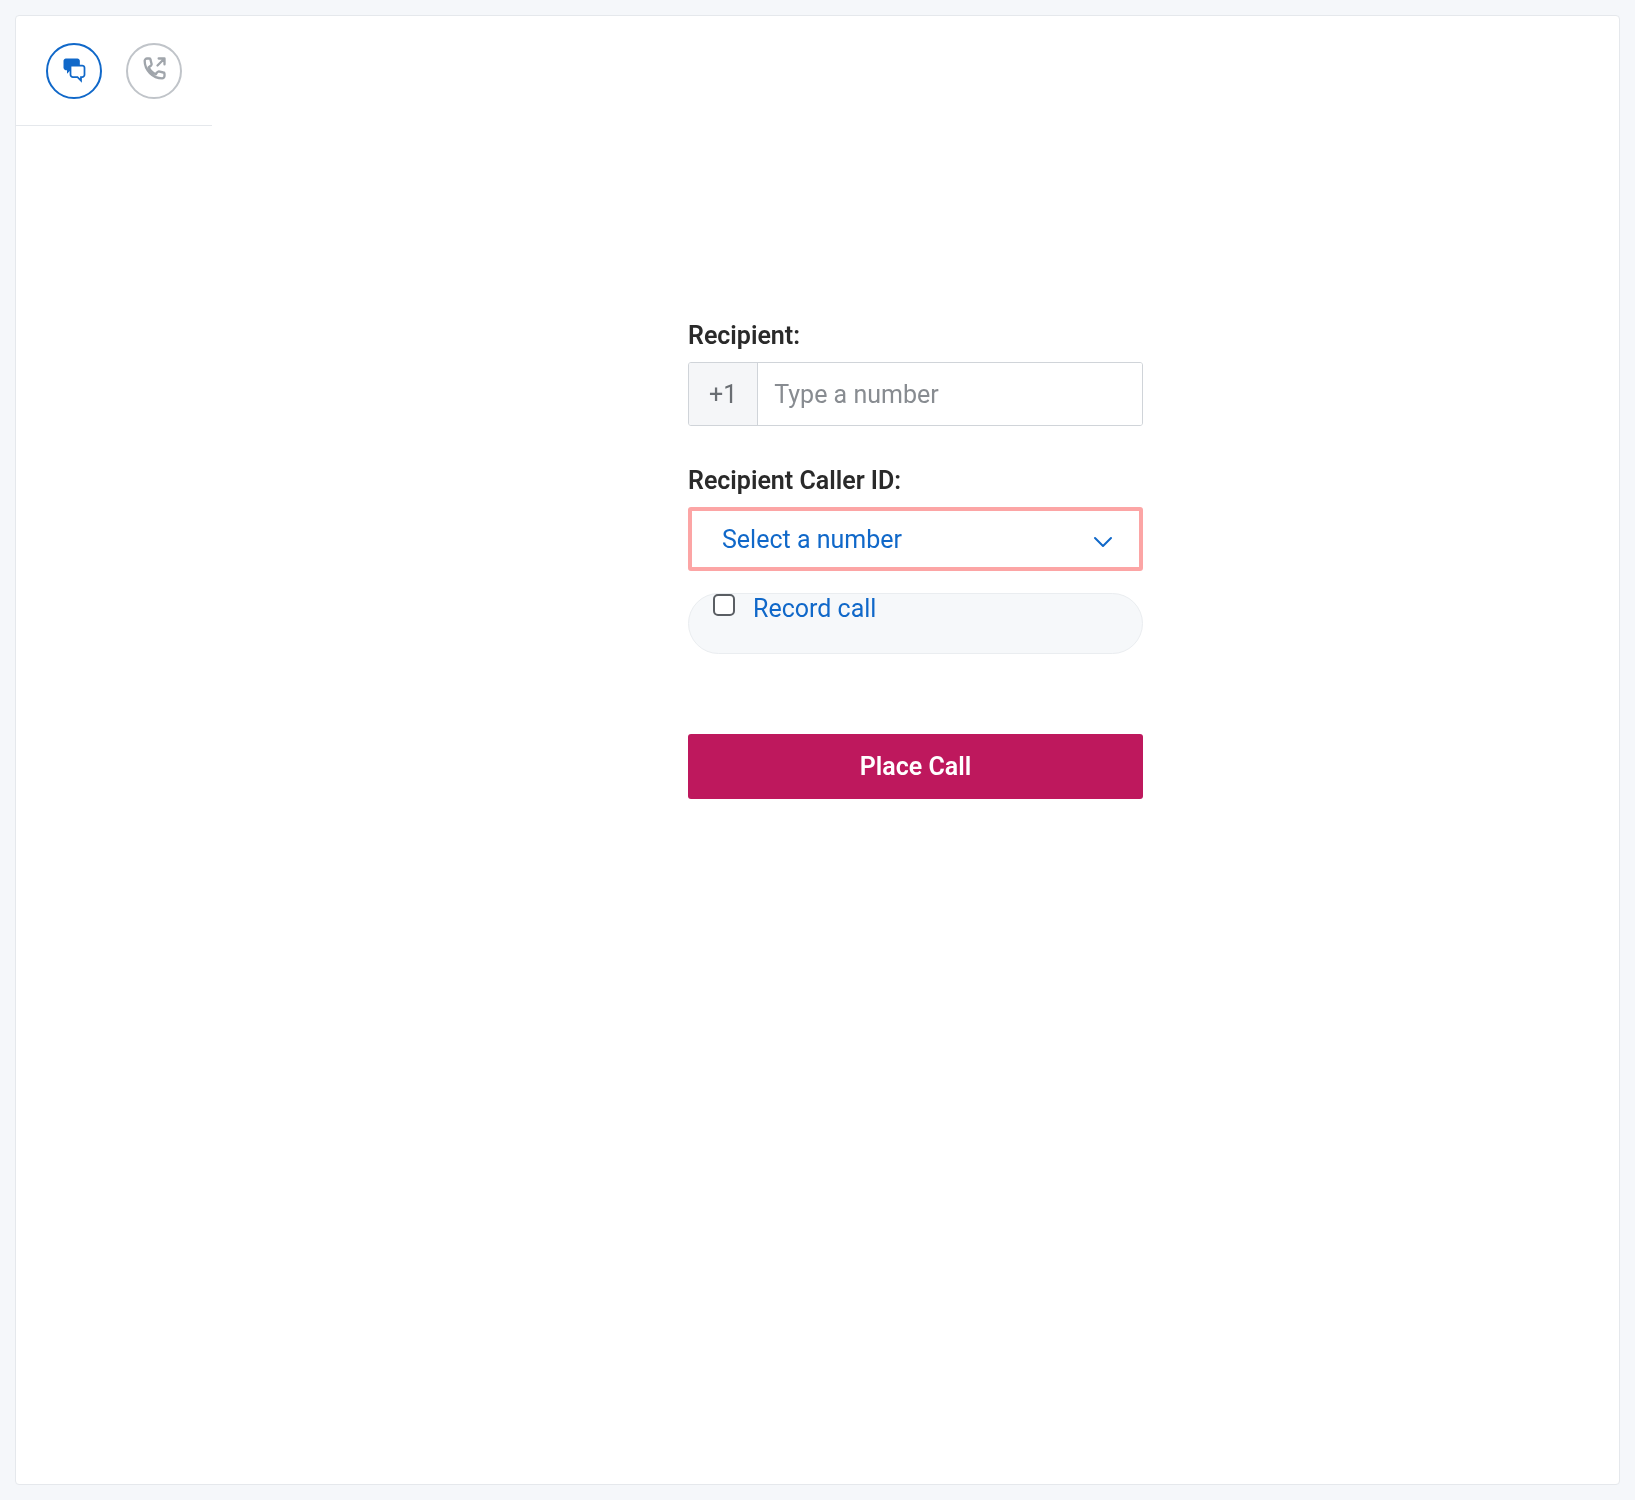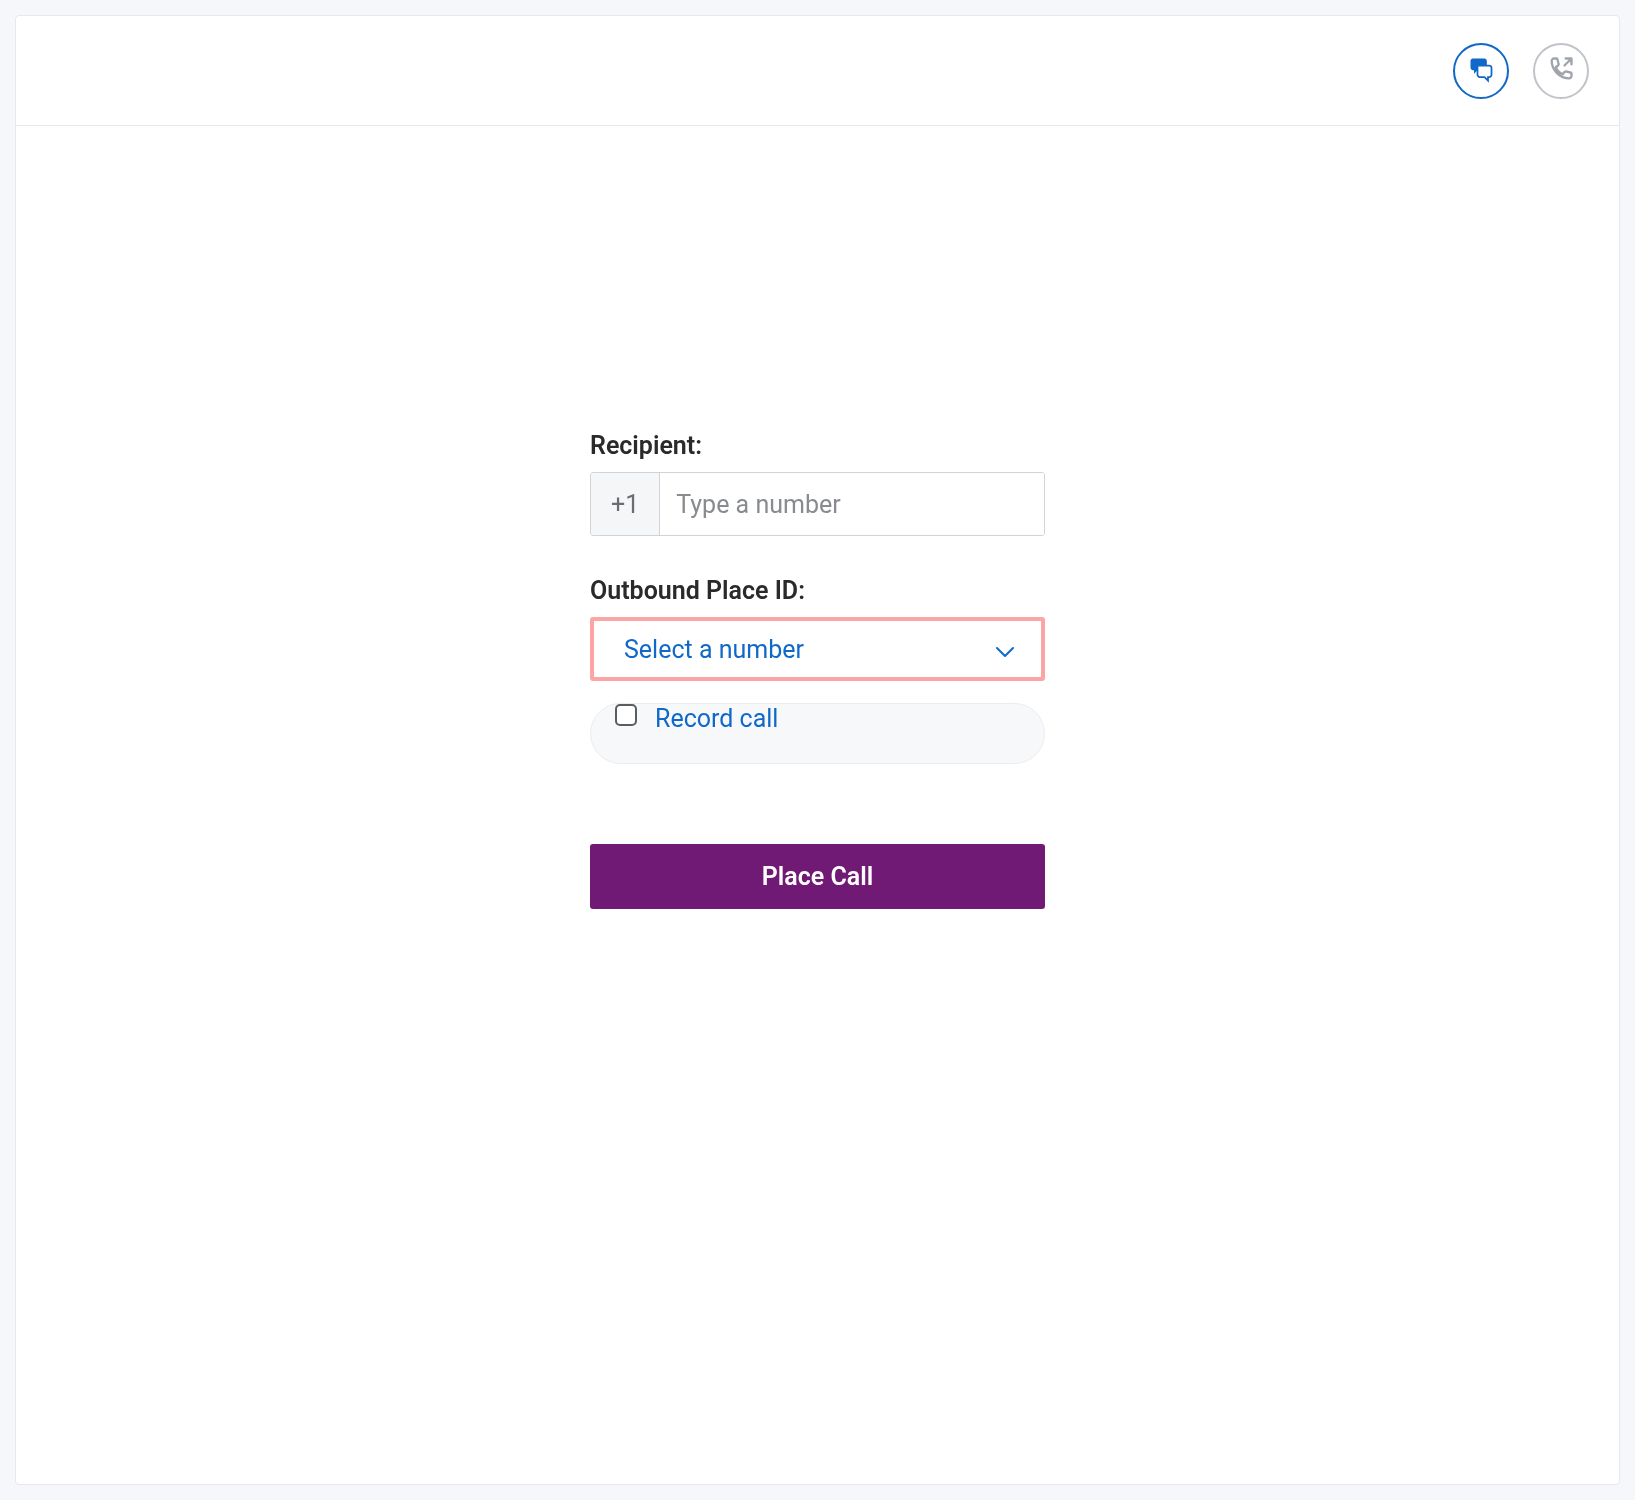--- a/index.html
+++ b/index.html
@@ -16,21 +16,21 @@
       padding: 15px;
     }
     
     .panel {
       background-color: #ffffff;
       border: 1px solid #e5e8ec;
       border-radius: 4px;
       width: 100%;
       height: 100%;
       display: flex;
-      flex-direction: column;
+      flex-direction: row;
     }
     
     .header {
       height: 110px;
       border-bottom: 1px solid #e5e8ec;
       display: flex;
       justify-content: flex-end;
       align-items: center;
       padding: 0 30px;
       gap: 24px;
@@ -170,21 +170,21 @@
     }
     
     .record-text {
       font-size: 25px;
       color: #1068c9;
     }
     
     .place-call-button {
       width: 100%;
       height: 65px;
-      background-color: #701a75;
+      background-color: #be185d;
       border: none;
       border-radius: 3px;
       color: #ffffff;
       font-size: 25px;
       font-weight: 600;
       cursor: pointer;
       margin-top: 80px;
       font-family: inherit;
     }
   </style>
@@ -213,21 +213,21 @@
 
   <div class="content">
     <div class="form-container">
       
       <div class="field-label">Recipient:</div>
       <div class="input-group">
         <div class="input-prefix">+1</div>
         <input type="text" class="input-field" placeholder="Type a number" style="">
       </div>
       
-      <div class="field-label">Outbound Place ID:</div>
+      <div class="field-label">Recipient Caller ID:</div>
       <div class="select-group">
         <span class="select-text">Select a number</span>
         <span class="chevron">
           <svg viewBox="0 0 20 12">
             <path d="M2 2 L10 10 L18 2" stroke-linecap="round" stroke-linejoin="round"></path>
           </svg>
         </span>
       </div>
       
       <div class="record-pill">

